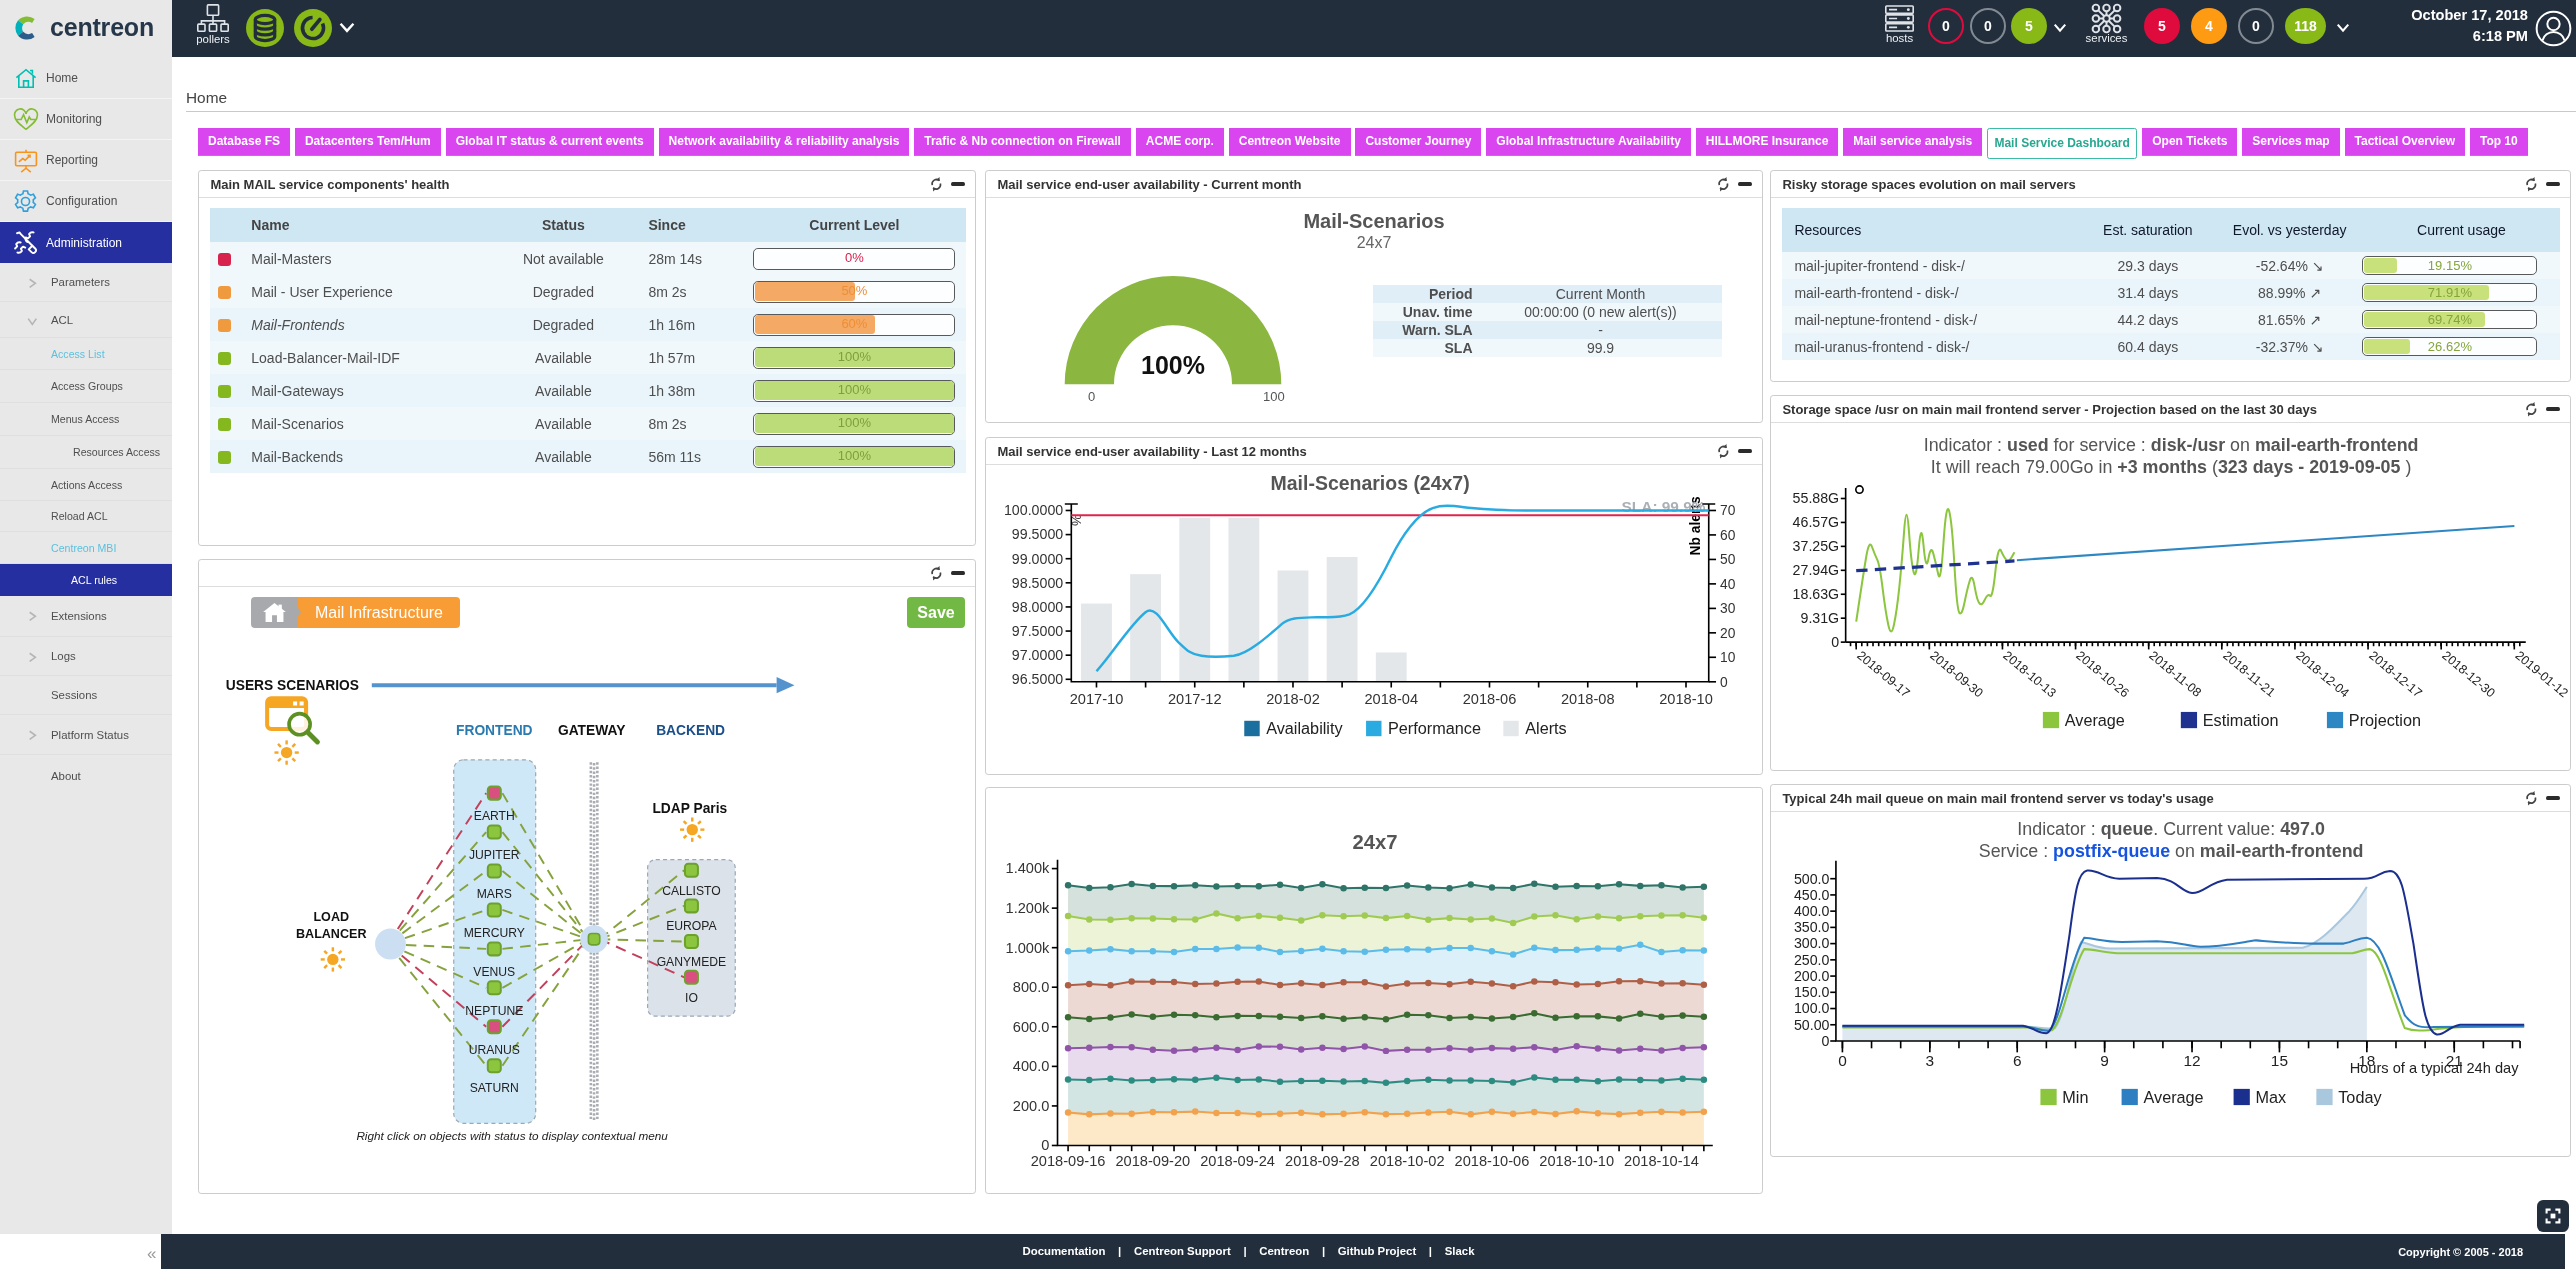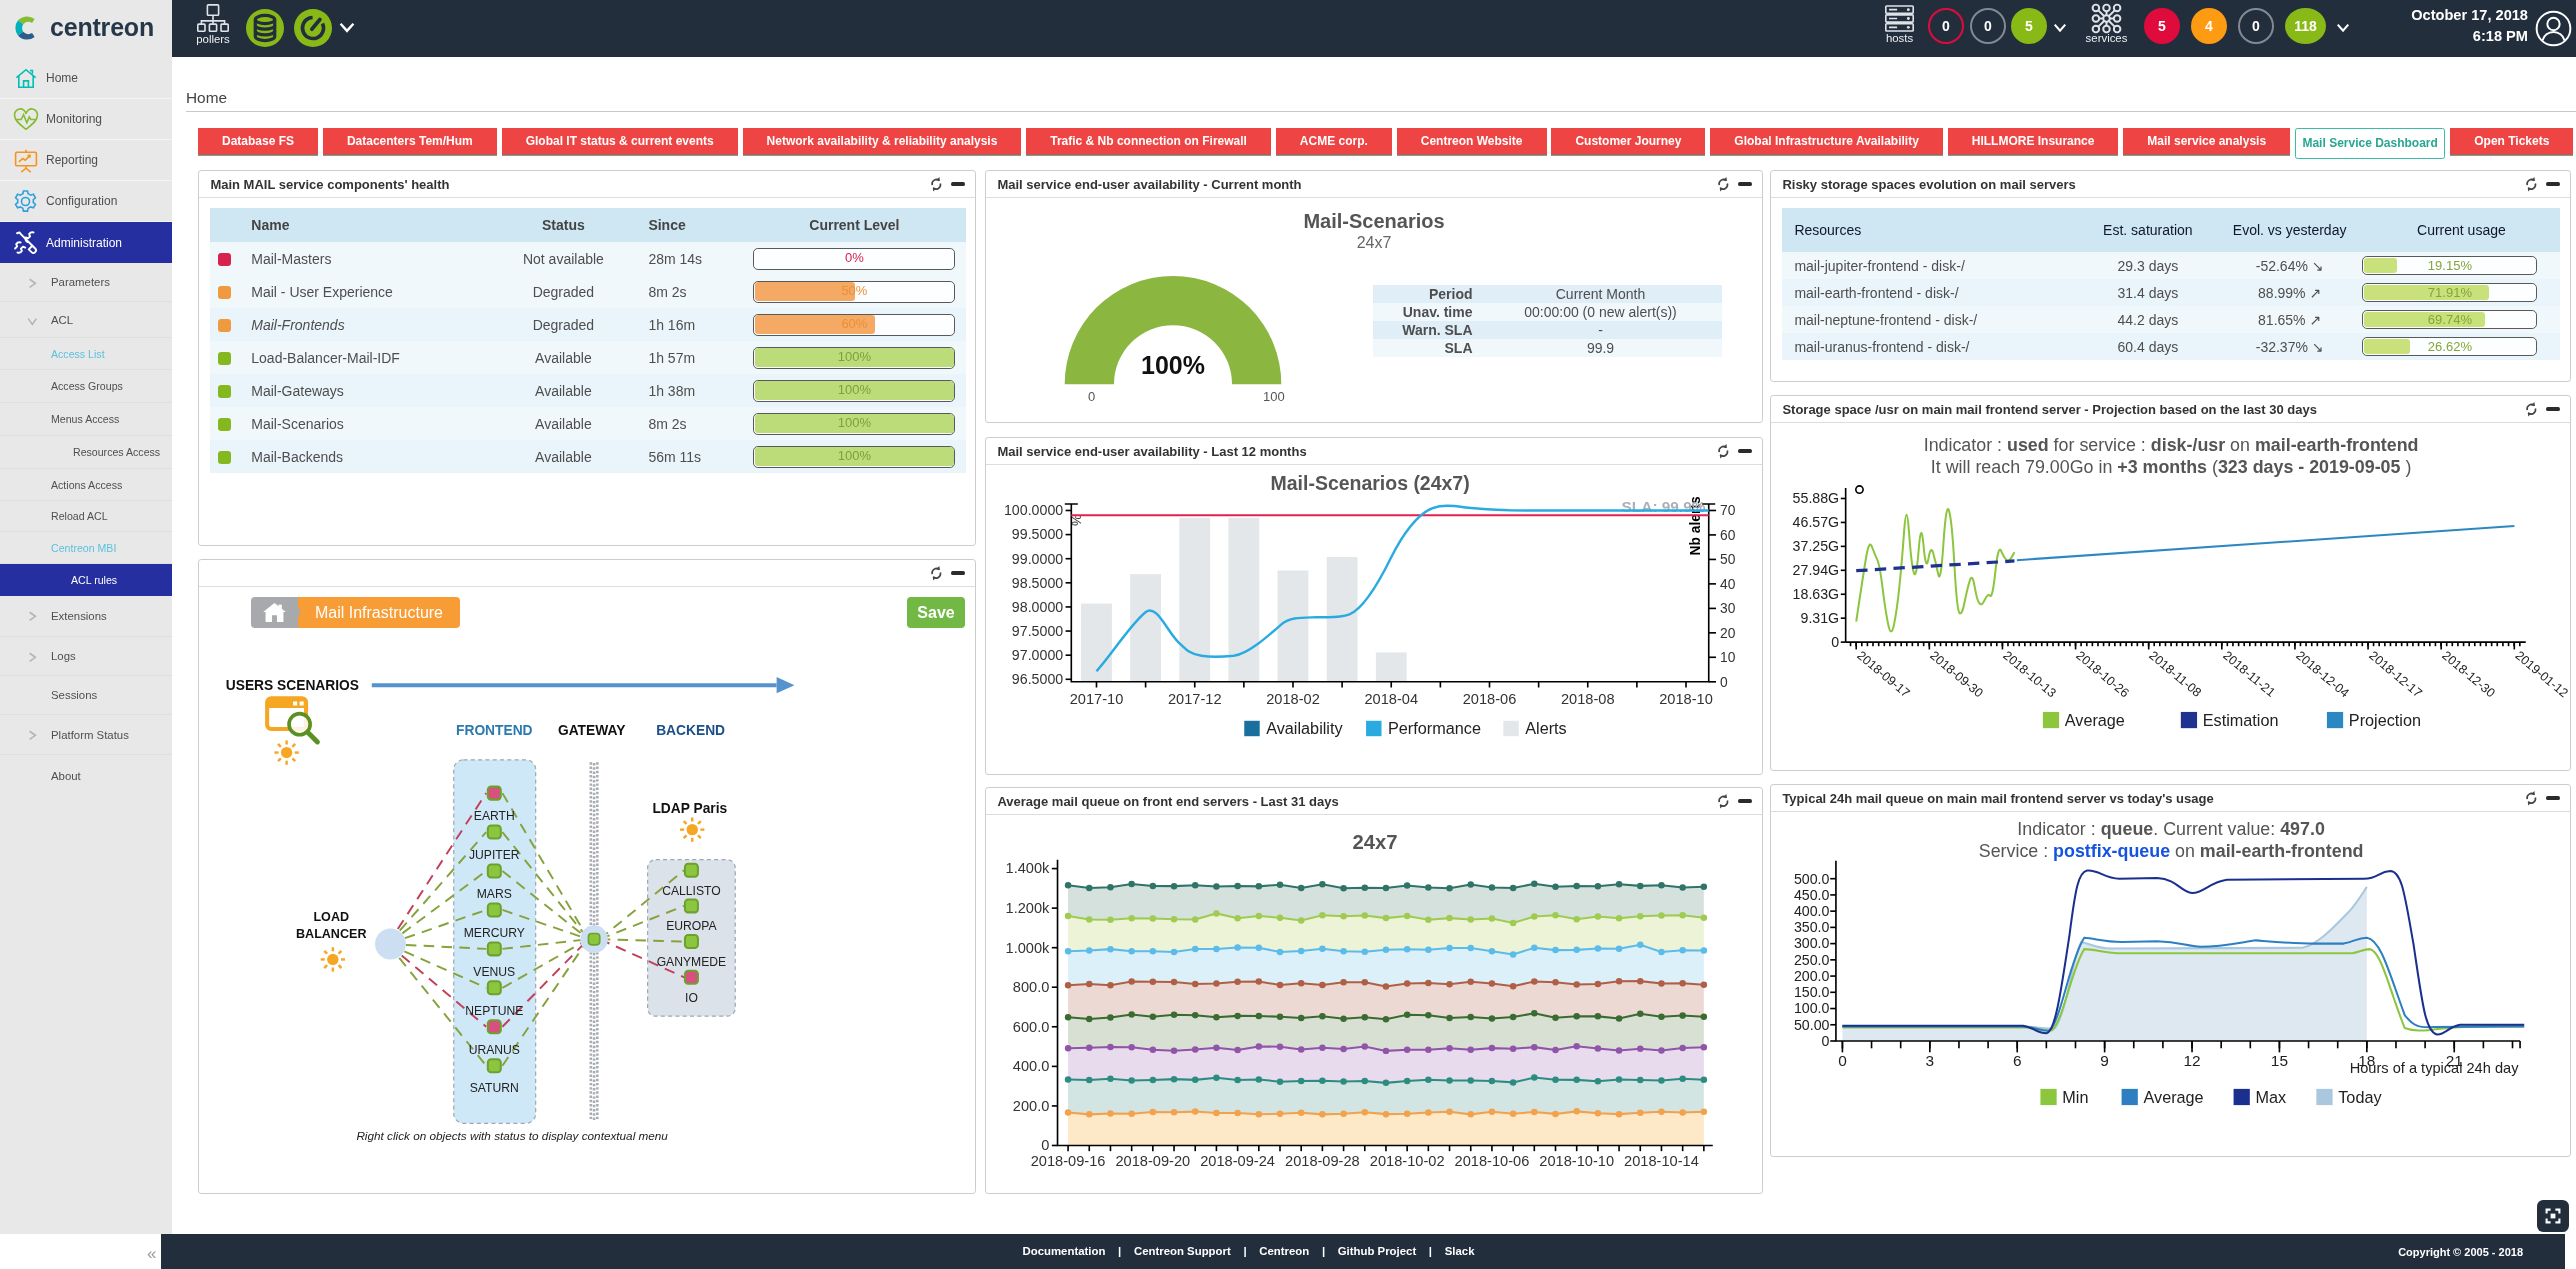--- a/index.html
+++ b/index.html
@@ -13,21 +13,21 @@
 .wtitle { height:27px; border-bottom:0.8px solid #ddd; font-weight:bold; font-size:13px; color:#333; line-height:27px; padding-left:11.4px; position:relative; }
 .wicons { position:absolute; right:9.7px; top:0; height:27px; display:flex; align-items:center; gap:8px; color:#333; }
 .menu-item { position:relative; display:flex; align-items:center; font-size:12px; color:#4f4f4f; border-bottom:0.8px solid #f6f6f6; }
 .sub-item { position:relative; display:flex; align-items:center; font-size:10.6px; color:#4f4f4f; border-bottom:0.8px solid #dfdfdf; }
 .stat { position:absolute; top:8px; width:36px; height:36px; border-radius:50%; color:#fff; font-weight:bold; font-size:14px; display:flex; align-items:center; justify-content:center; }
 .ring-red { border:2.4px solid #e00b3d; }
 .ring-gray { border:2.4px solid #818a93; }
 .fill-green { background:#88b917; }
 .fill-red { background:#e00b3d; }
 .fill-orange { background:#ff9a13; }
-.tab { background:#ef4444; color:#fff; font-weight:bold; font-size:12px; line-height:26px; height:28px; padding:0 24px; border-bottom:1.6px solid #43b9a4; white-space:nowrap; }
+.tab { background:#d946ef; color:#fff; font-weight:bold; font-size:12px; line-height:26px; height:28px; padding:0 10px; border-bottom:1.6px solid #43b9a4; white-space:nowrap; }
 .tab.active { background:#fff; color:#28a791; border:1.6px solid #3cbca6; border-radius:2.4px; height:31px; line-height:28px; margin-top:0; padding:0 6.5px; }
 .r1 { background:#f1f8fc; height:33px; }
 .r2 { background:#eaf5fb; height:33px; }
 .sq { display:inline-block; width:13px; height:13px; border-radius:3.2px; margin-left:8px; vertical-align:middle; }
 .bar { position:relative; width:202px; height:22px; border:1.6px solid #58595b; border-radius:4.9px; background:#fdfeff; margin:0 auto; overflow:hidden; }
 .bar i { position:absolute; left:0.8px; top:0.8px; bottom:0.8px; border-radius:3.2px; display:block; }
 .bar span { position:absolute; left:0; right:0; top:1.6px; text-align:center; font-size:13px; font-style:normal; }
 .bar2 { position:relative; width:175px; height:19.5px; border:1.6px solid #58595b; border-radius:4.9px; background:#fdfeff; margin:0 23px 0 auto; overflow:hidden; }
 .bar2 i { position:absolute; left:0.8px; top:0.8px; bottom:0.8px; border-radius:3.2px; display:block; background:#c9e17a; }
 .bar2 span { position:absolute; left:0; right:0; top:0.8px; text-align:center; font-size:13px; color:#85a53c; font-style:normal; }
@@ -914,35 +914,20 @@
       <rect x="599" y="462" width="16" height="16" rx="4" fill="#8cc63f" stroke="#6ca12e" stroke-width="2.5"></rect>
       <rect x="599" y="506" width="16" height="16" rx="4" fill="#d94f7f" stroke="#6ca12e" stroke-width="2.5"></rect>
       <text x="607" y="412" text-anchor="middle" font-size="15" fill="#222">CALLISTO</text>
       <text x="607" y="456" text-anchor="middle" font-size="15" fill="#222">EUROPA</text>
       <text x="607" y="500" text-anchor="middle" font-size="15" fill="#222">GANYMEDE</text>
       <text x="607" y="544" text-anchor="middle" font-size="15" fill="#222">IO</text>
     <text x="386" y="714" text-anchor="middle" font-size="14.5" font-style="italic" fill="#222">Right click on objects with status to display contextual menu</text>
   </svg>
 </div>
 <div class="widget" id="w5" style="left:985px; top:787px; width:778px; height:407px;">
-  <div class="wtitle">Average mail queue on front end servers - Last 31 days
-    <span class="wicons">
-        <svg width="14.6" height="14.6" viewBox="0 0 18 18">
-          <g fill="none" stroke="#444" stroke-width="2">
-            <path d="M4 10 a5.5 5.5 0 0 1 9-5.5"></path>
-            <path d="M14 8 a5.5 5.5 0 0 1 -9 5.5"></path>
-          </g>
-          <path d="M13 0 l0 5 -4.5-1 Z" fill="#444"></path>
-          <path d="M5 18 l0-5 4.5 1 Z" fill="#444"></path>
-        </svg>
-        <svg width="14" height="4.9" viewBox="0 0 17 6">
-          <rect width="17" height="5" rx="2" fill="#2b2b2b"></rect>
-        </svg>
-      </span>
-  </div>
   <svg style="position:absolute; left:0; top:27px;" width="778" height="380" viewBox="0 0 958 468">
     <text x="479" y="42" text-anchor="middle" font-size="25" font-weight="bold" fill="#555">24x7</text>
     <path d="M101.0 407 L101.0 366.3 L127.1 368.7 L153.2 367.7 L179.3 367.9 L205.4 365.9 L231.5 366.1 L257.6 365.3 L283.7 366.9 L309.8 367.1 L335.9 368.6 L362.0 367.9 L388.1 366.8 L414.2 368.7 L440.3 368.0 L466.4 366.2 L492.5 368.4 L518.6 367.9 L544.7 366.5 L570.8 365.6 L596.9 368.7 L623.0 365.6 L649.1 367.8 L675.2 365.9 L701.3 368.1 L727.4 365.0 L753.5 367.4 L779.6 368.4 L805.7 366.8 L831.8 365.5 L857.9 366.4 L884.0 365.6 L884.0 407 Z" fill="#fde8c8"></path>
 <path d="M101.0 325.7 L127.1 326.5 L153.2 324.8 L179.3 327.1 L205.4 326.4 L231.5 325.3 L257.6 326.2 L283.7 323.6 L309.8 326.3 L335.9 325.8 L362.0 328.4 L388.1 327.7 L414.2 327.4 L440.3 328.2 L466.4 327.7 L492.5 329.9 L518.6 327.5 L544.7 326.1 L570.8 327.1 L596.9 327.1 L623.0 327.7 L649.1 329.3 L675.2 323.4 L701.3 326.0 L727.4 326.2 L753.5 327.9 L779.6 325.7 L805.7 326.4 L831.8 327.1 L857.9 324.7 L884.0 326.1 L884.0 365.6 L857.9 366.4 L831.8 365.5 L805.7 366.8 L779.6 368.4 L753.5 367.4 L727.4 365.0 L701.3 368.1 L675.2 365.9 L649.1 367.8 L623.0 365.6 L596.9 368.7 L570.8 365.6 L544.7 366.5 L518.6 367.9 L492.5 368.4 L466.4 366.2 L440.3 368.0 L414.2 368.7 L388.1 366.8 L362.0 367.9 L335.9 368.6 L309.8 367.1 L283.7 366.9 L257.6 365.3 L231.5 366.1 L205.4 365.9 L179.3 367.9 L153.2 367.7 L127.1 368.7 L101.0 366.3 Z" fill="#d2e5e3"></path>
 <path d="M101.0 287.3 L127.1 286.6 L153.2 285.6 L179.3 286.0 L205.4 289.2 L231.5 290.4 L257.6 288.7 L283.7 286.7 L309.8 289.3 L335.9 285.0 L362.0 285.4 L388.1 288.7 L414.2 286.7 L440.3 288.2 L466.4 285.2 L492.5 290.5 L518.6 289.0 L544.7 289.1 L570.8 287.3 L596.9 289.0 L623.0 287.1 L649.1 287.9 L675.2 285.9 L701.3 289.3 L727.4 284.7 L753.5 287.6 L779.6 290.0 L805.7 287.9 L831.8 289.9 L857.9 286.9 L884.0 285.9 L884.0 326.1 L857.9 324.7 L831.8 327.1 L805.7 326.4 L779.6 325.7 L753.5 327.9 L727.4 326.2 L701.3 326.0 L675.2 323.4 L649.1 329.3 L623.0 327.7 L596.9 327.1 L570.8 327.1 L544.7 326.1 L518.6 327.5 L492.5 329.9 L466.4 327.7 L440.3 328.2 L414.2 327.4 L388.1 327.7 L362.0 328.4 L335.9 325.8 L309.8 326.3 L283.7 323.6 L257.6 326.2 L231.5 325.3 L205.4 326.4 L179.3 327.1 L153.2 324.8 L127.1 326.5 L101.0 325.7 Z" fill="#e8dbee"></path>
 <path d="M101.0 249.1 L127.1 251.2 L153.2 249.4 L179.3 245.8 L205.4 248.5 L231.5 245.9 L257.6 246.6 L283.7 249.2 L309.8 247.4 L335.9 247.6 L362.0 248.4 L388.1 250.0 L414.2 247.8 L440.3 250.9 L466.4 249.0 L492.5 251.6 L518.6 246.0 L544.7 246.5 L570.8 250.0 L596.9 248.7 L623.0 250.5 L649.1 248.9 L675.2 244.2 L701.3 249.8 L727.4 247.8 L753.5 248.0 L779.6 250.7 L805.7 244.8 L831.8 248.4 L857.9 247.0 L884.0 248.5 L884.0 285.9 L857.9 286.9 L831.8 289.9 L805.7 287.9 L779.6 290.0 L753.5 287.6 L727.4 284.7 L701.3 289.3 L675.2 285.9 L649.1 287.9 L623.0 287.1 L596.9 289.0 L570.8 287.3 L544.7 289.1 L518.6 289.0 L492.5 290.5 L466.4 285.2 L440.3 288.2 L414.2 286.7 L388.1 288.7 L362.0 285.4 L335.9 285.0 L309.8 289.3 L283.7 286.7 L257.6 288.7 L231.5 290.4 L205.4 289.2 L179.3 286.0 L153.2 285.6 L127.1 286.6 L101.0 287.3 Z" fill="#d8e0d3"></path>
 <path d="M101.0 209.7 L127.1 208.1 L153.2 209.6 L179.3 205.2 L205.4 205.4 L231.5 205.6 L257.6 208.2 L283.7 207.5 L309.8 205.4 L335.9 205.1 L362.0 209.3 L388.1 207.3 L414.2 209.3 L440.3 206.0 L466.4 206.0 L492.5 211.3 L518.6 207.4 L544.7 207.0 L570.8 208.4 L596.9 205.4 L623.0 207.6 L649.1 210.8 L675.2 205.1 L701.3 206.1 L727.4 208.7 L753.5 208.2 L779.6 204.8 L805.7 204.6 L831.8 207.5 L857.9 207.2 L884.0 209.1 L884.0 248.5 L857.9 247.0 L831.8 248.4 L805.7 244.8 L779.6 250.7 L753.5 248.0 L727.4 247.8 L701.3 249.8 L675.2 244.2 L649.1 248.9 L623.0 250.5 L596.9 248.7 L570.8 250.0 L544.7 246.5 L518.6 246.0 L492.5 251.6 L466.4 249.0 L440.3 250.9 L414.2 247.8 L388.1 250.0 L362.0 248.4 L335.9 247.6 L309.8 247.4 L283.7 249.2 L257.6 246.6 L231.5 245.9 L205.4 248.5 L179.3 245.8 L153.2 249.4 L127.1 251.2 L101.0 249.1 Z" fill="#ecd9d3"></path>
 <path d="M101.0 167.7 L127.1 166.9 L153.2 165.2 L179.3 167.7 L205.4 167.7 L231.5 168.8 L257.6 164.9 L283.7 165.0 L309.8 163.1 L335.9 163.4 L362.0 168.8 L388.1 167.6 L414.2 164.7 L440.3 167.8 L466.4 168.3 L492.5 165.9 L518.6 165.4 L544.7 166.0 L570.8 163.9 L596.9 163.7 L623.0 167.9 L649.1 171.7 L675.2 163.6 L701.3 166.4 L727.4 166.1 L753.5 164.3 L779.6 164.7 L805.7 159.8 L831.8 168.6 L857.9 166.5 L884.0 166.9 L884.0 209.1 L857.9 207.2 L831.8 207.5 L805.7 204.6 L779.6 204.8 L753.5 208.2 L727.4 208.7 L701.3 206.1 L675.2 205.1 L649.1 210.8 L623.0 207.6 L596.9 205.4 L570.8 208.4 L544.7 207.0 L518.6 207.4 L492.5 211.3 L466.4 206.0 L440.3 206.0 L414.2 209.3 L388.1 207.3 L362.0 209.3 L335.9 205.1 L309.8 205.4 L283.7 207.5 L257.6 208.2 L231.5 205.6 L205.4 205.4 L179.3 205.2 L153.2 209.6 L127.1 208.1 L101.0 209.7 Z" fill="#dcf0fa"></path>
 <path d="M101.0 124.4 L127.1 128.6 L153.2 129.0 L179.3 127.2 L205.4 127.4 L231.5 128.4 L257.6 128.6 L283.7 121.2 L309.8 127.2 L335.9 124.4 L362.0 126.5 L388.1 129.9 L414.2 123.5 L440.3 124.6 L466.4 123.7 L492.5 127.0 L518.6 124.5 L544.7 129.1 L570.8 127.0 L596.9 128.8 L623.0 127.5 L649.1 132.9 L675.2 125.0 L701.3 123.5 L727.4 128.5 L753.5 124.9 L779.6 127.2 L805.7 124.7 L831.8 123.7 L857.9 123.5 L884.0 126.5 L884.0 166.9 L857.9 166.5 L831.8 168.6 L805.7 159.8 L779.6 164.7 L753.5 164.3 L727.4 166.1 L701.3 166.4 L675.2 163.6 L649.1 171.7 L623.0 167.9 L596.9 163.7 L570.8 163.9 L544.7 166.0 L518.6 165.4 L492.5 165.9 L466.4 168.3 L440.3 167.8 L414.2 164.7 L388.1 167.6 L362.0 168.8 L335.9 163.4 L309.8 163.1 L283.7 165.0 L257.6 164.9 L231.5 168.8 L205.4 167.7 L179.3 167.7 L153.2 165.2 L127.1 166.9 L101.0 167.7 Z" fill="#edf3d7"></path>
 <path d="M101.0 86.6 L127.1 89.9 L153.2 89.1 L179.3 85.1 L205.4 87.4 L231.5 87.6 L257.6 86.4 L283.7 88.1 L309.8 87.4 L335.9 87.9 L362.0 85.8 L388.1 89.9 L414.2 85.2 L440.3 90.3 L466.4 89.7 L492.5 90.0 L518.6 86.9 L544.7 89.4 L570.8 90.1 L596.9 85.6 L623.0 89.4 L649.1 90.0 L675.2 84.8 L701.3 88.4 L727.4 87.4 L753.5 87.8 L779.6 85.3 L805.7 87.3 L831.8 86.6 L857.9 89.4 L884.0 88.5 L884.0 126.5 L857.9 123.5 L831.8 123.7 L805.7 124.7 L779.6 127.2 L753.5 124.9 L727.4 128.5 L701.3 123.5 L675.2 125.0 L649.1 132.9 L623.0 127.5 L596.9 128.8 L570.8 127.0 L544.7 129.1 L518.6 124.5 L492.5 127.0 L466.4 123.7 L440.3 124.6 L414.2 123.5 L388.1 129.9 L362.0 126.5 L335.9 124.4 L309.8 127.2 L283.7 121.2 L257.6 128.6 L231.5 128.4 L205.4 127.4 L179.3 127.2 L153.2 129.0 L127.1 128.6 L101.0 124.4 Z" fill="#d5e1dc"></path>

